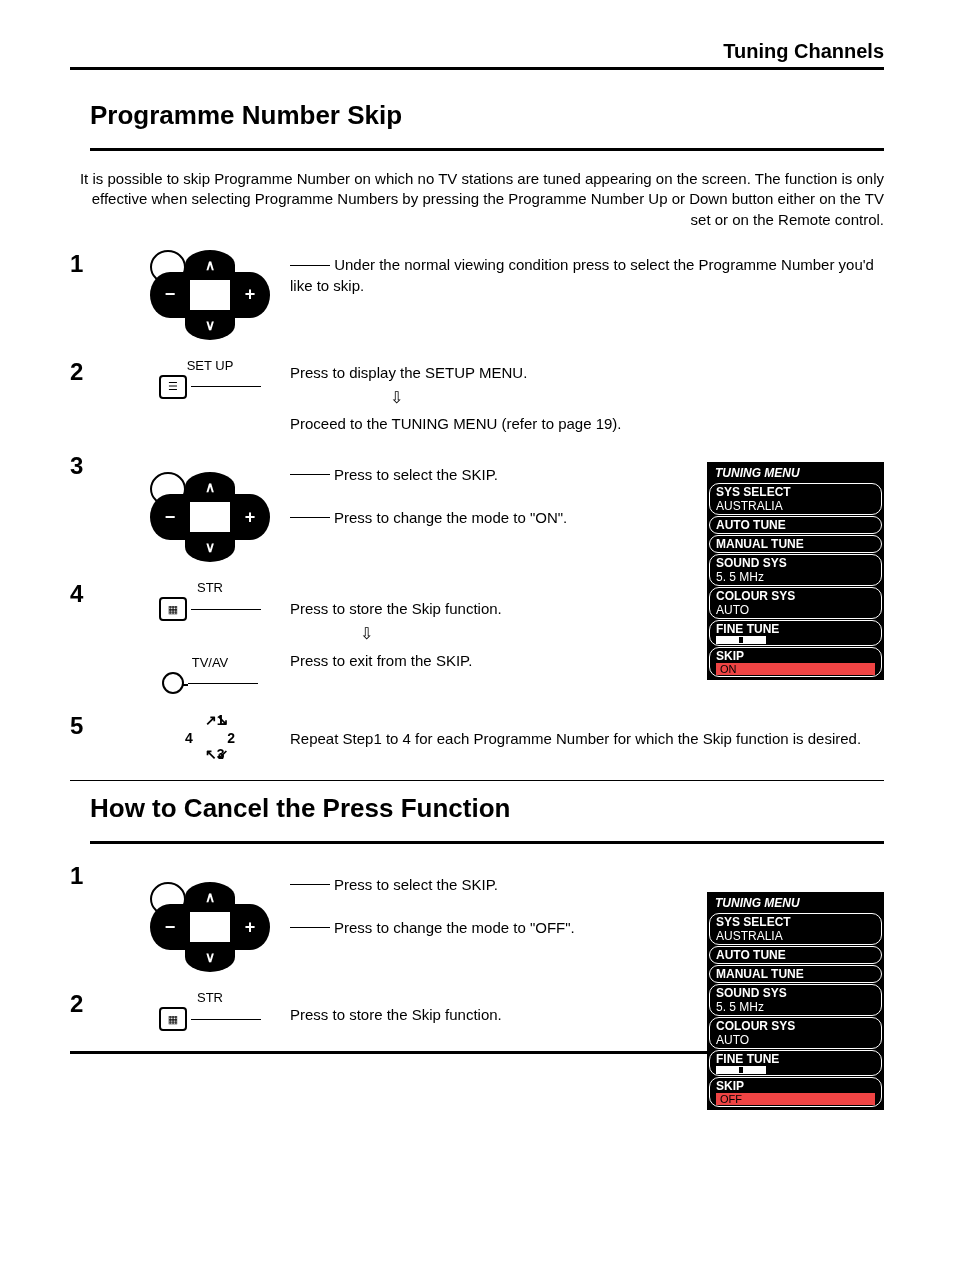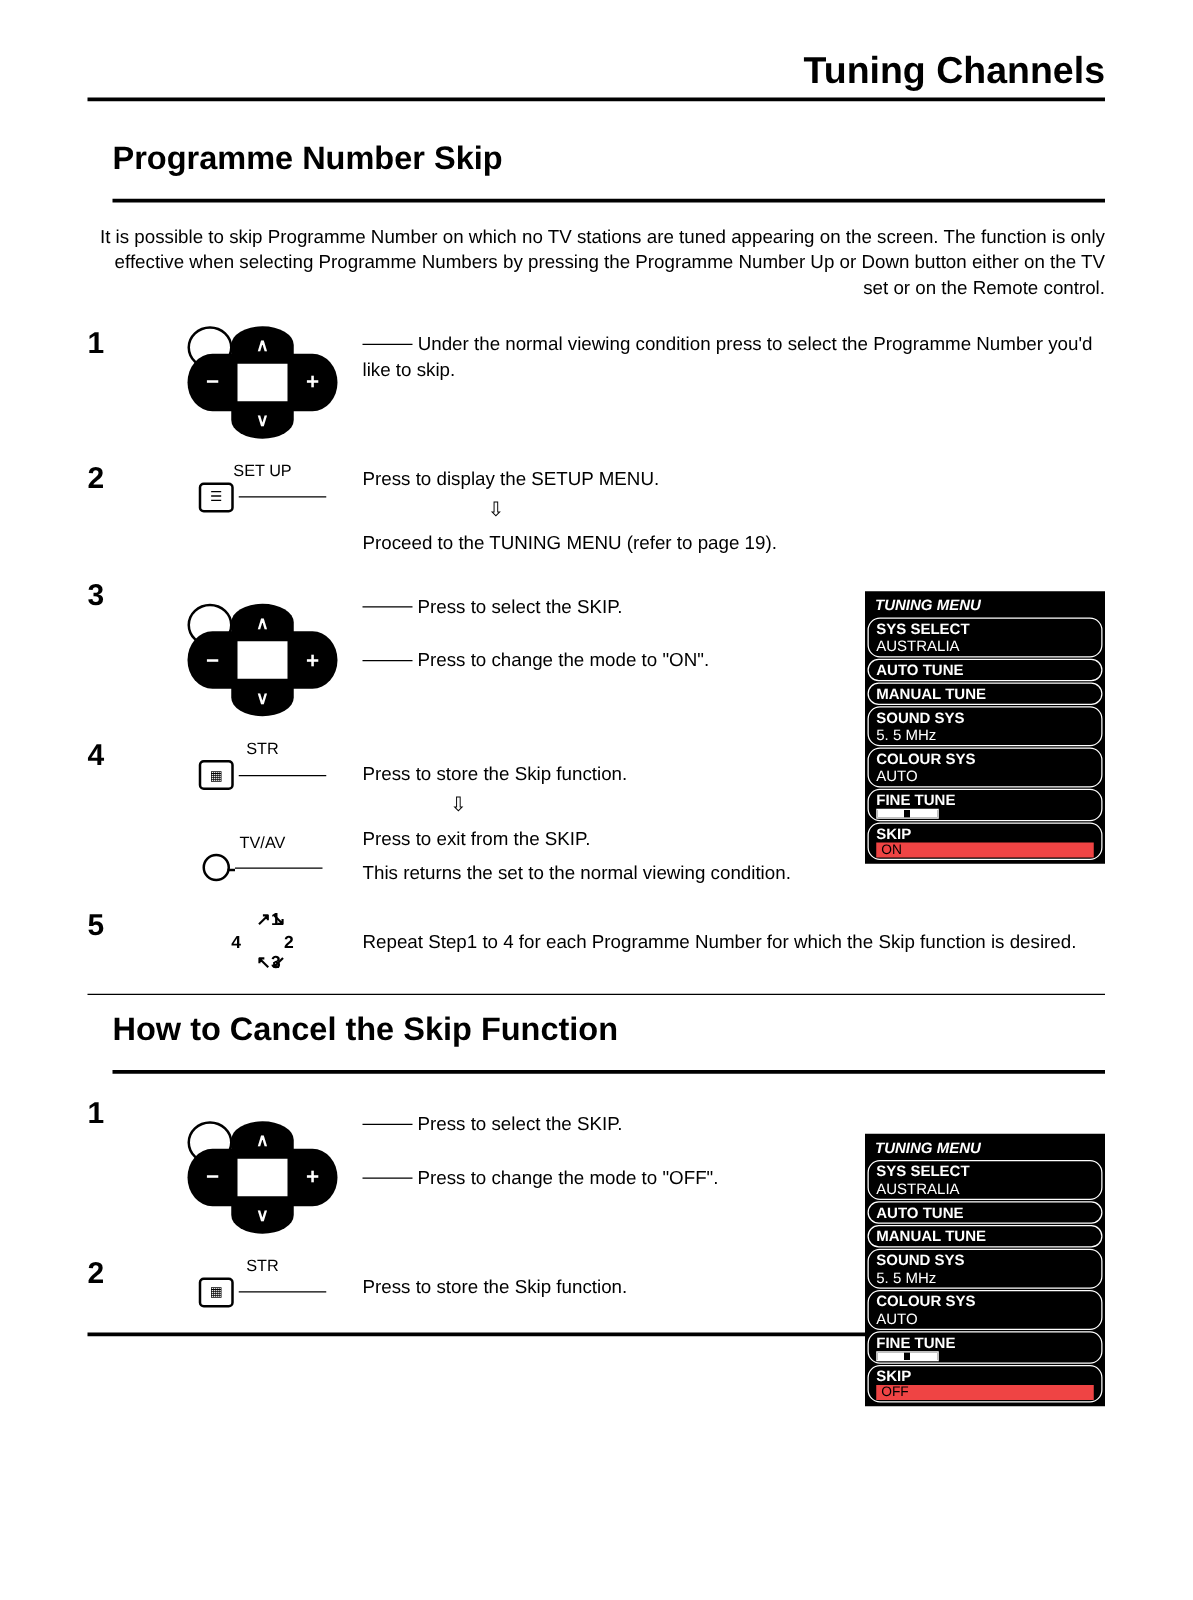--- a/index.html
+++ b/index.html
@@ -8,21 +8,21 @@
     width: 954px;
     height: 1280px;
     background: #fff;
     padding: 40px 70px 20px 70px;
     color: #000;
     font-size: 15px;
   }
   .header-title {
     text-align: right;
     font-weight: bold;
-    font-size: 30px;
+    font-size: 20px;
     border-bottom: 3px solid #000;
     padding-bottom: 4px;
     margin-bottom: 30px;
   }
   .section-title {
     font-weight: bold;
     font-size: 26px;
     border-bottom: 3px solid #000;
     padding-bottom: 17px;
     margin-bottom: 18px;
@@ -104,21 +104,21 @@
   .leader-80 { width: 70px; }
   .leader-40 { width: 40px; }
   
   .menu-box {
     position: absolute;
     right: 0;
     background: #000;
     color: #fff;
     font-family: Arial, sans-serif;
     font-size: 12px;
-    width: 192px;
+    width: 177px;
     padding: 2px;
   }
   .menu-box .mtitle {
     font-weight: bold;
     padding: 2px 6px;
     background: #000;
     color:#fff;
     font-style: italic;
   }
   .menu-box .row {
@@ -251,42 +251,41 @@
     <div class="small-label">TV/AV</div>
     <div class="inline-row">
       <span class="icon-circle"></span>
       <span class="leader leader-80"></span>
     </div>
   </div>
   <div class="step-text">
     <div style="margin-top:14px;">Press to store the Skip function.</div>
     <div class="arrow-down" style="margin-left:70px;">⇩</div>
     <div style="">Press to exit from  the SKIP.</div>
-    <div style="margin-top:6px;">This returns the set to the normal viewing condition.</div>
   </div>
 </div>
 
 <div class="step">
   <div class="step-num">5</div>
   <div class="step-icon">
     <div class="repeat-icon">
       <span style="top:0;left:20px;">↗<span>1</span>↘</span>
       <span style="top:18px;left:0;">4</span>
       <span style="top:18px;right:0;">2</span>
       <span style="bottom:0;left:20px;">↖<span>3</span>↙</span>
     </div>
   </div>
   <div class="step-text" style="padding-top:16px;">
     <span>Repeat Step1 to 4 for each Programme Number for which the Skip function is desired.</span>
   </div>
 </div>
 
 <hr class="hr-thin">
 
-<div class="section-title">How to Cancel the Skip Function</div>
+<div class="section-title">How to Cancel the Press Function</div>
 
 <div class="step">
   <div class="step-num">1</div>
   <div class="step-icon" style="margin-top:20px;">
     <div class="dpad">
       <div class="seg up">∧</div>
       <div class="seg down">∨</div>
       <div class="seg left">−</div>
       <div class="seg right">+</div>
       <div class="center"></div>

